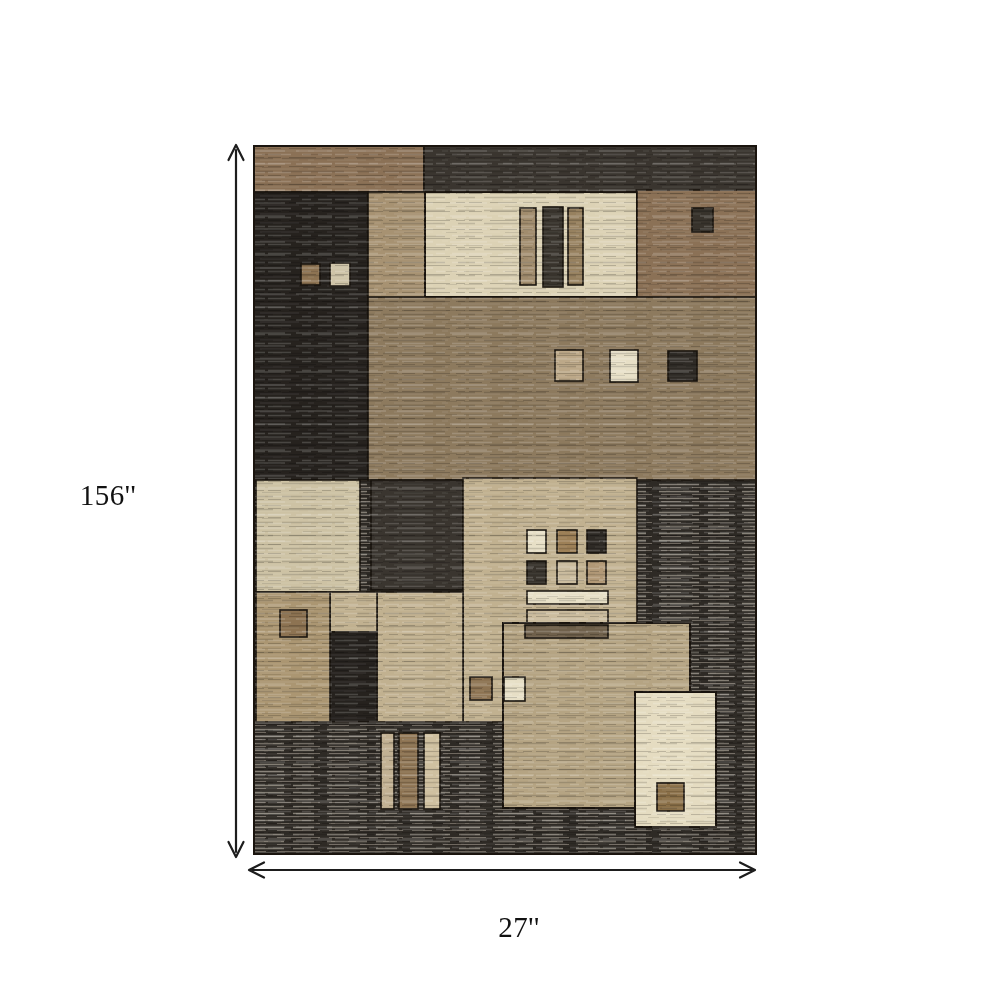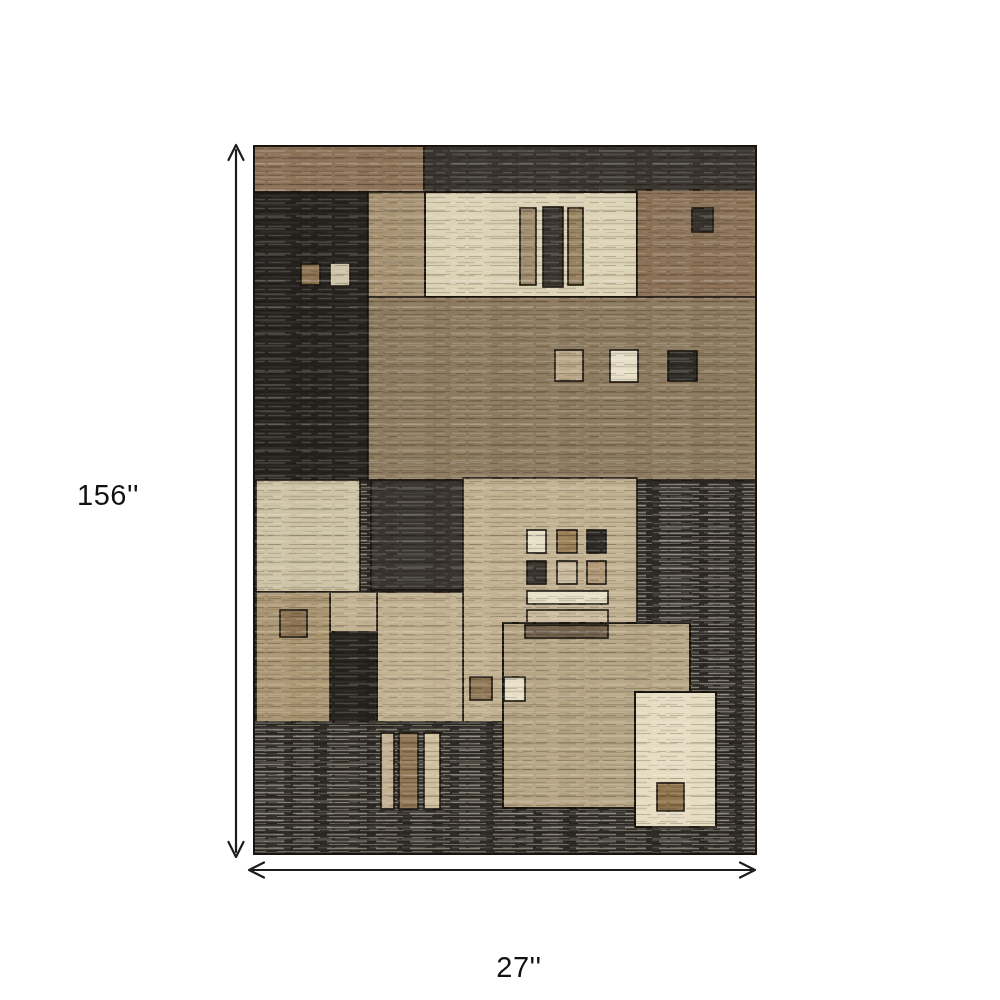--- a/index.html
+++ b/index.html
@@ -1,33 +1,33 @@
 <!DOCTYPE html>
 <html style="--background: #ffffff; --text: #111111; --dim-line: #1d1d1d; --outline: #1a140e; --dark: #2e2a25; --dark-streak: #3a352f; --dark-deep: #26221e; --dark-square: #38332c; --brown: #8b7156; --brown-band: #8d7a5e; --brown-square: #8d7352; --brown-deep: #8b7048; --tan-column: #a79272; --tan-central: #c1b190; --tan-big: #b5a483; --tan-left: #ab9672; --tan-square: #bca888; --cream: #dcd2b5; --cream-light: #e5dcc1; --cream-pale: #e7dfc6; --beige: #cdc2a4; --beige-light: #cfc4a8; --bar-tan: #c2b193; --bar-cream: #cfc0a0; --vbar-tan: #a18c6d; --vbar-brown: #97815f; --grid-brown: #9d8057; --grid-tan: #cbbc9e; --grid-tan-brown: #b19876; --hbar-brown: #6f604b;"><head>
 <meta charset="utf-8">
 <style>
   html,body{margin:0;padding:0;}
   .canvas{
     position:relative;
     width:828px;height:1000px;
     background:var(--background,#fff);
-    font-family:Liberation Sans, sans-serif;
+    font-family:Liberation Serif, serif;
     overflow:hidden;
   }
   .dim-label{
     position:absolute;
     width:120px;
     text-align:center;
     font-size:29px;
     color:var(--text,#111);
     letter-spacing:0.5px;
     user-select:none;
   }
   #height-label{left:48px;top:479px;}
-  #width-label{left:459px;top:951px;}
+  #width-label{left:459px;top:911px;}
   svg{position:absolute;left:0;top:0;}
   
   .f-dark{fill:var(--dark);}
   .f-dark-streak{fill:var(--dark-streak);}
   .f-dark-deep{fill:var(--dark-deep);}
   .f-dark-square{fill:var(--dark-square);}
   .f-brown{fill:var(--brown);}
   .f-brown-band{fill:var(--brown-band);}
   .f-brown-square{fill:var(--brown-square);}
   .f-brown-deep{fill:var(--brown-deep);}

